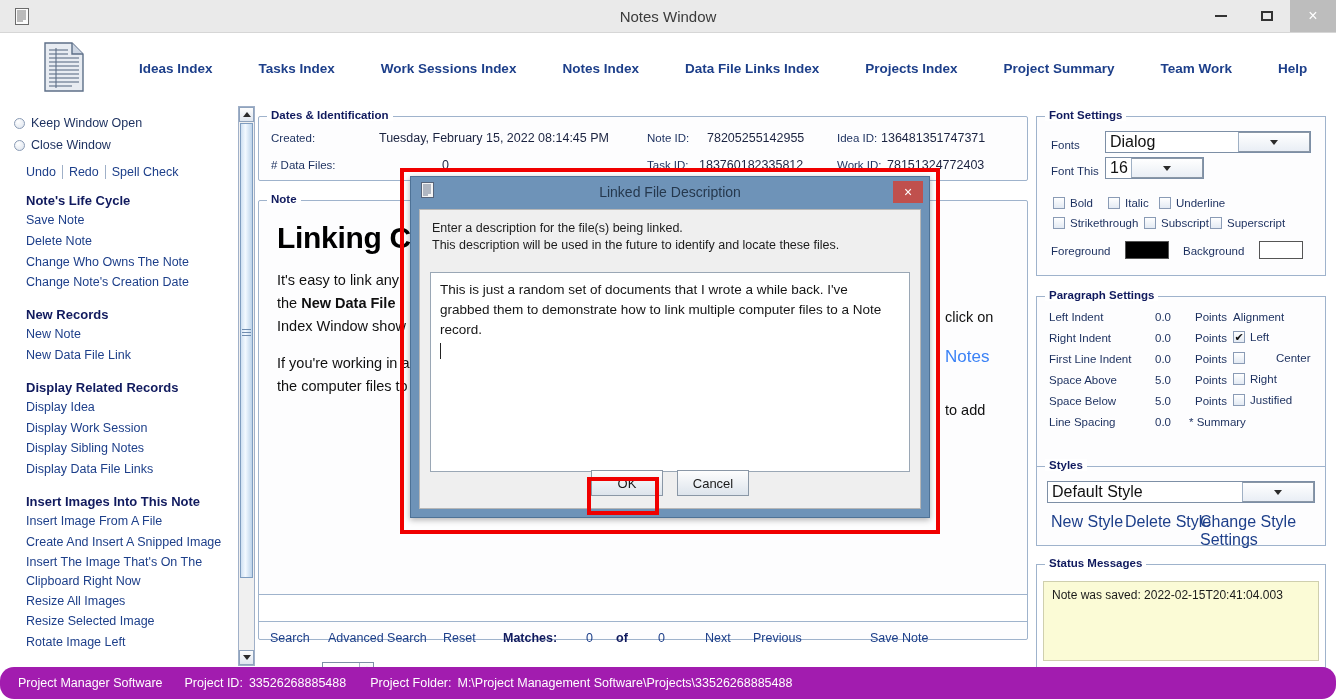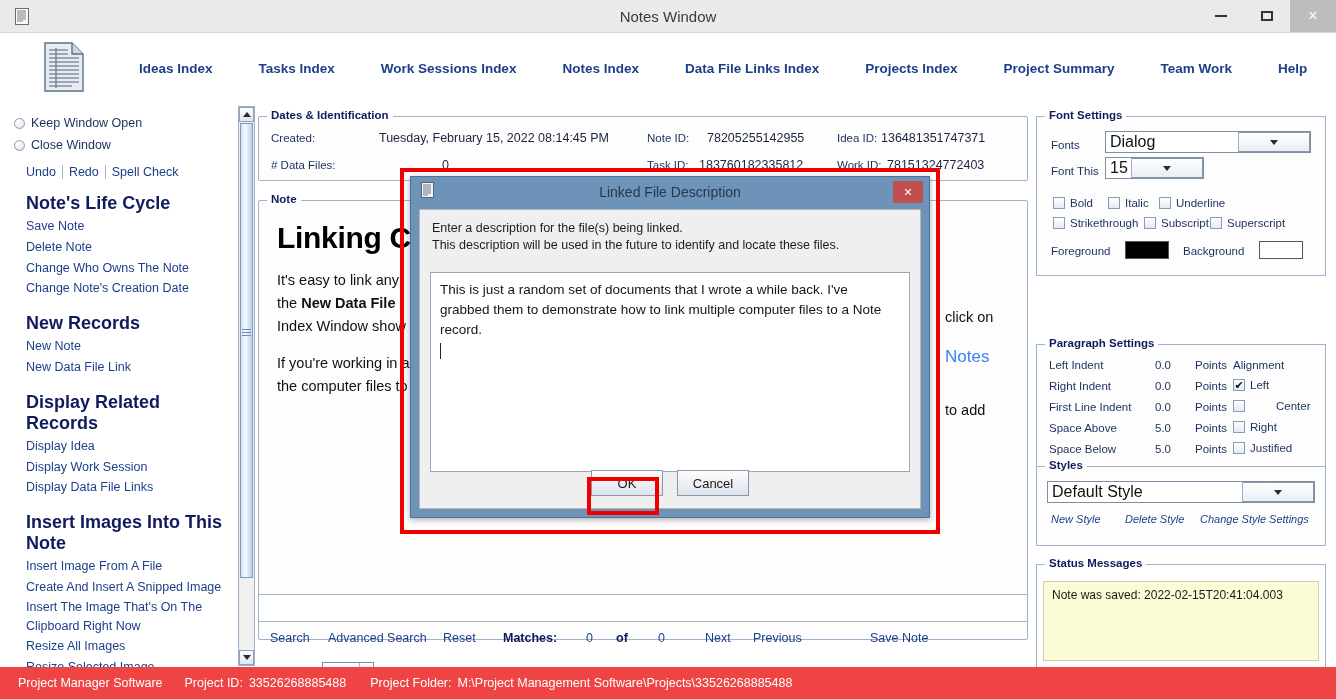--- a/index.html
+++ b/index.html
@@ -66,21 +66,21 @@
   .radio {
     width: 11px; height: 11px; border-radius: 50%;
     border: 1px solid #8a9bb5; background: radial-gradient(circle at 35% 30%, #ffffff, #dbe2ec);
     margin-right: 6px; flex: none;
   }
   .radio-label { color: #1b2f5e; font-size: 12.5px; }
   .edit-row { display: flex; align-items: center; padding-left: 26px; margin-top: 9px; color: #1d3f8a; font-size: 12.5px; }
   .edit-row span { cursor: pointer; }
   .divider-v { width: 1px; height: 14px; background: #9fb0c8; margin: 0 6px; }
   .sb-head {
-    color: #101a5e; font-weight: bold; font-size: 18px;
+    color: #101a5e; font-weight: bold; font-size: 13px;
     padding-left: 26px; margin-top: 14px; margin-bottom: 2px;
   }
   .sb-item {
     color: #1d3f8a; font-size: 12.5px; padding-left: 26px;
     line-height: 20.8px; cursor: pointer; white-space: nowrap;
   }
   .sb-item.wrap { white-space: normal; padding-right: 20px; line-height: 19px; }
 
   
   .lscroll {
@@ -167,27 +167,28 @@
   .cb { position: absolute; display: flex; align-items: center; font-size: 11.5px; color: #1b2f5e; }
   .cbbox { width: 12px; height: 12px; border: 1px solid #8a9bb5; background: linear-gradient(#ffffff,#e3eaf3);
     margin-right: 5px; flex: none; display: flex; align-items: center; justify-content: center;
     font-size: 11px; color: #111; line-height: 1; }
   .swatch { position: absolute; width: 44px; height: 18px; border: 1px solid #555; }
   .statusarea {
     position: absolute; left: 6px; top: 16px; right: 6px; bottom: 6px;
     background: #fbfbd6; border: 1px solid #cfcfae; padding: 6px 8px;
     font-size: 12px; color: #1a1a1a;
   }
-  .linkrow { position: absolute; font-size: 11px; color: #1d3f8a; cursor: pointer; font-style: italic; }
+  .linkrow { position: absolute; font-size: 16px; color: #1d3f8a; cursor: pointer; }
 
   
   .statusbar {
     position: absolute; left: 0; top: 667px; width: 1336px; height: 32px;
-    background: #ef4444; color: #ffffff; display: flex; align-items: center;
+    background: #a21caf; color: #ffffff; display: flex; align-items: center;
     font-size: 12.5px;
+    border-radius: 14px;
   }
   .statusbar span { white-space: nowrap; }
 
   
   .redbox { position: absolute; border: 4px solid #f00000; pointer-events: none; }
 
   
   .modal {
     position: absolute; left: 410px; top: 176px; width: 520px; height: 342px;
     background: #6e93b8; border: 1px solid #4e7296;
@@ -323,20 +324,21 @@
       <div class="sb-item">Change Who Owns The Note</div>
       <div class="sb-item">Change Note's Creation Date</div>
 
       <div class="sb-head">New Records</div>
       <div class="sb-item">New Note</div>
       <div class="sb-item">New Data File Link</div>
 
       <div class="sb-head">Display Related Records</div>
       <div class="sb-item">Display Idea</div>
       <div class="sb-item">Display Work Session</div>
+      <div class="sb-item">Display Sibling Notes</div>
       <div class="sb-item">Display Data File Links</div>
 
       <div class="sb-head">Insert Images Into This Note</div>
       <div class="sb-item">Insert Image From A File</div>
       <div class="sb-item">Create And Insert A Snipped Image</div>
       <div class="sb-item wrap">Insert The Image That's On The Clipboard Right Now</div>
       <div class="sb-item">Resize All Images</div>
       <div class="sb-item">Resize Selected Image</div>
       <div class="sb-item">Rotate Image Left</div>
 
@@ -439,21 +441,21 @@
         <div class="rg-title">Font Settings</div>
         <div class="rlbl" style="left:14px; top:22px;">Fonts</div>
         <div class="combo" style="left:68px; top:14px; width:206px;">
           <div class="txt">Dialog</div>
           <div class="btn">
               <i class="tri down"></i>
             </div>
         </div>
         <div class="rlbl" style="left:14px; top:48px;">Font This</div>
         <div class="combo" style="left:68px; top:40px; width:99px;">
-          <div class="txt">15</div>
+          <div class="txt">16</div>
           <div class="btn">
               <i class="tri down"></i>
             </div>
         </div>
 
         <div class="cb" style="left:16px; top:80px;">
           <span class="cbbox"></span>
           <span>Bold</span>
         </div>
         <div class="cb" style="left:71px; top:80px;">
@@ -476,21 +478,21 @@
           <span class="cbbox"></span>
           <span>Superscript</span>
         </div>
 
         <div class="rlbl" style="left:14px; top:128px;">Foreground</div>
         <div class="swatch" style="left:88px; top:124px; background:#000000;"></div>
         <div class="rlbl" style="left:146px; top:128px;">Background</div>
         <div class="swatch" style="left:222px; top:124px; background:#ffffff;"></div>
       </div>
 
-      <div class="rgroup" style="left:0; top:192px; width:290px; height:192px;margin-top:48px;">
+      <div class="rgroup" style="left:0; top:192px; width:290px; height:192px;">
         <div class="rg-title">Paragraph Settings</div>
 
         <div class="rlbl" style="left:12px; top:14px;">Left Indent</div>
         <div class="rval" style="left:118px; top:14px;">0.0</div>
         <div class="rlbl" style="left:158px; top:14px;">Points</div>
 
         <div class="rlbl" style="left:12px; top:35px;">Right Indent</div>
         <div class="rval" style="left:118px; top:35px;">0.0</div>
         <div class="rlbl" style="left:158px; top:35px;">Points</div>
 

